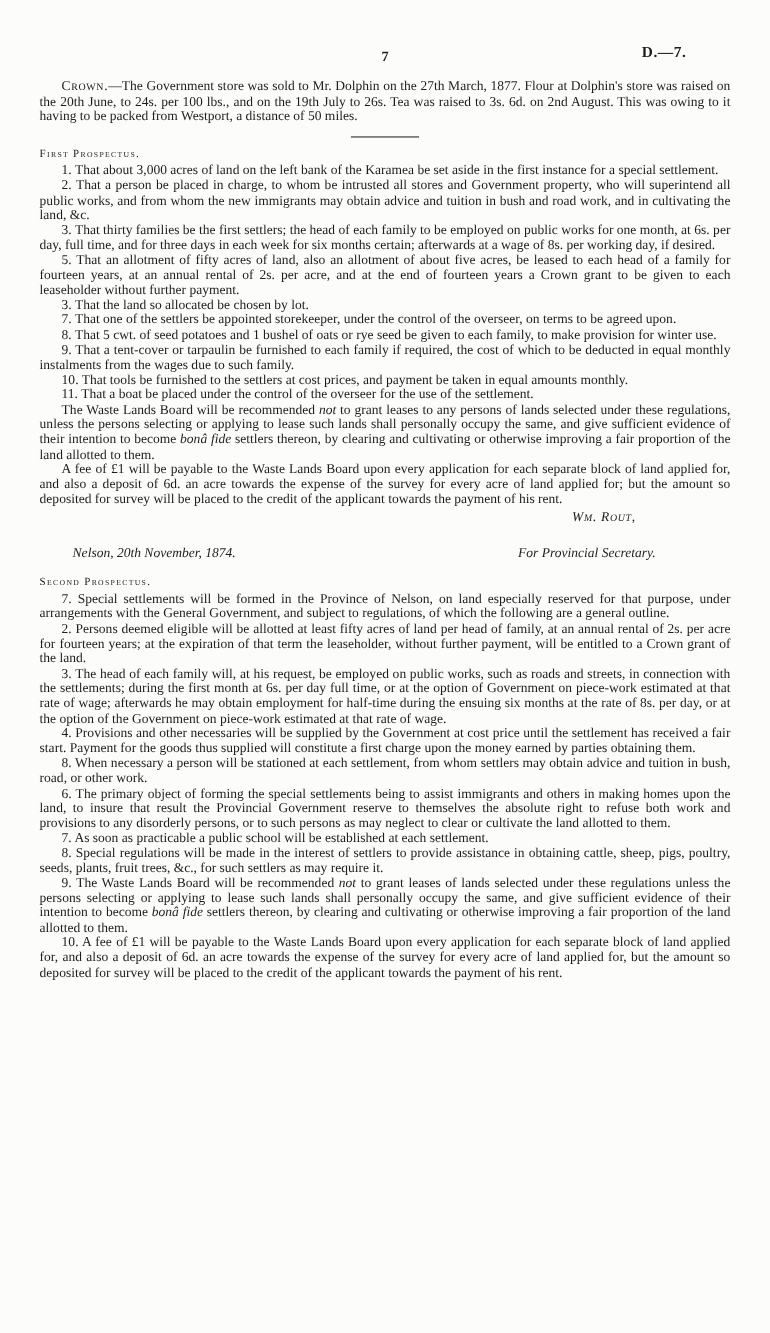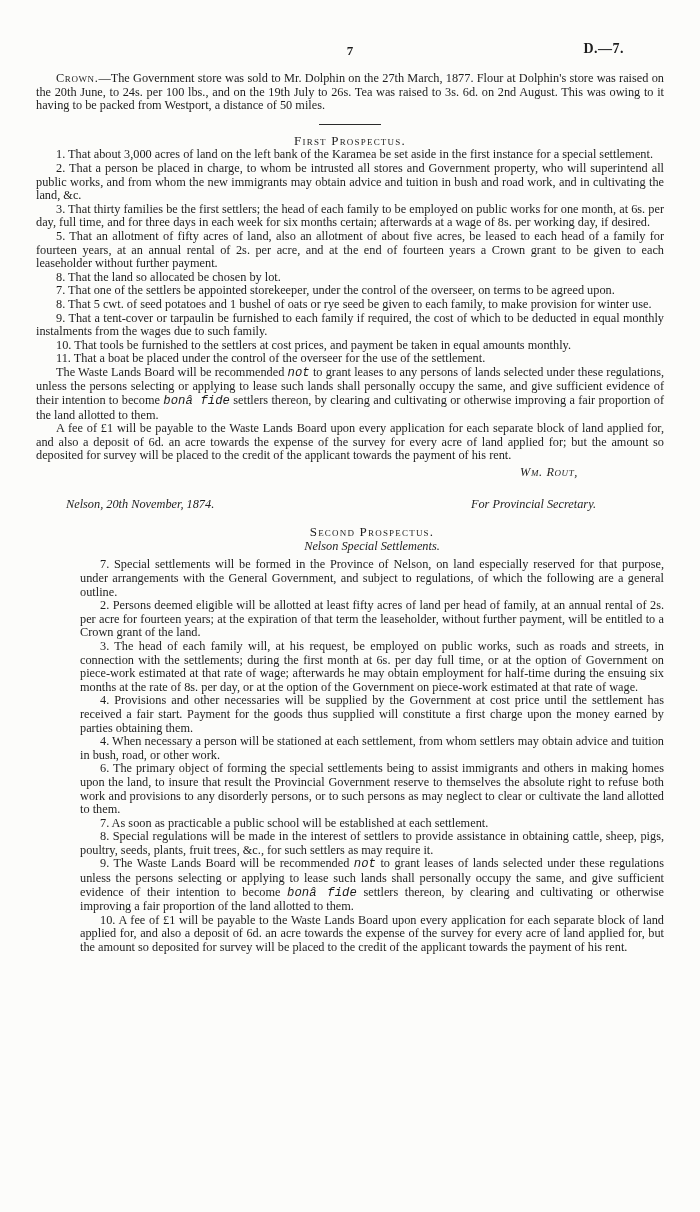--- a/index.html
+++ b/index.html
@@ -27,41 +27,41 @@
     font-weight: bold; font-size: 14px; letter-spacing: 0.5px;
   }
   .memo { text-align: justify; text-indent: 20px; }
   .smallcaps { font-variant: small-caps; letter-spacing: 0.6px; }
   .rule {
     width: 62px; height: 0;
     border-top: 1.2px solid #2a2a2a;
     margin: 11px auto 9px auto;
   }
   .heading {
-    text-align: center; font-weight: normal; font-size: 13px;
+    text-align: left; font-weight: normal; font-size: 10px;
     font-variant: small-caps; letter-spacing: 1.2px;
     margin: 4px 0 1px 0;
   }
   .subheading {
     text-align: center; font-weight: normal; font-style: italic;
     font-size: 12.3px; margin: 0 0 5px 0;
   }
   .para { text-align: justify; text-indent: 20px; }
-  .it { font-style: italic; font-family: Liberation Mono, monospace; }
+  .it { font-style: italic; }
   .sig { margin-top: 3px; margin-bottom: 14px; font-style: italic; }
   .sig-name {
     text-align: right; padding-right: 86px;
     font-variant: small-caps; letter-spacing: 0.6px;
   }
   .sig-row {
     display: flex; justify-content: space-between;
     padding-left: 30px; padding-right: 68px;
     margin-top: 18px;
   }
-  .prospectus + .prospectus { margin-top: 10px; margin-left: 44px; }
+  .prospectus + .prospectus { margin-top: 10px; }
 </style>
 </head>
 <body>
 
 <div class="page">
 
   <div class="pagehead">
     <div class="page-number">7</div>
     <div class="doc-ref">D.—7.</div>
   </div>
@@ -70,44 +70,43 @@
 
   <div class="rule"></div>
 
   <div>
       <section class="prospectus">
         <h2 class="heading">First Prospectus.</h2>
         <p class="para"><span>1. That about 3,000 acres of land on the left bank of the Karamea be set aside in the first instance for a special settlement.</span></p>
         <p class="para"><span>2. That a person be placed in charge, to whom be intrusted all stores and Government property, who will superintend all public works, and from whom the new immigrants may obtain advice and tuition in bush and road work, and in cultivating the land, &amp;c.</span></p>
         <p class="para"><span>3. That thirty families be the first settlers; the head of each family to be employed on public works for one month, at 6s. per day, full time, and for three days in each week for six months certain; afterwards at a wage of 8s. per working day, if desired.</span></p>
         <p class="para"><span>5. That an allotment of fifty acres of land, also an allotment of about five acres, be leased to each head of a family for fourteen years, at an annual rental of 2s. per acre, and at the end of fourteen years a Crown grant to be given to each leaseholder without further payment.</span></p>
-        <p class="para"><span>8. That the land so allocated be chosen by lot.</span></p>
+        <p class="para"><span>3. That the land so allocated be chosen by lot.</span></p>
         <p class="para"><span>7. That one of the settlers be appointed storekeeper, under the control of the overseer, on terms to be agreed upon.</span></p>
         <p class="para"><span>8. That 5 cwt. of seed potatoes and 1 bushel of oats or rye seed be given to each family, to make provision for winter use.</span></p>
         <p class="para"><span>9. That a tent-cover or tarpaulin be furnished to each family if required, the cost of which to be deducted in equal monthly instalments from the wages due to such family.</span></p>
         <p class="para"><span>10. That tools be furnished to the settlers at cost prices, and payment be taken in equal amounts monthly.</span></p>
         <p class="para"><span>11. That a boat be placed under the control of the overseer for the use of the settlement.</span></p>
         <p class="para"><span>The Waste Lands Board will be recommended </span><span class="it">not</span><span> to grant leases to any persons of lands selected under these regulations, unless the persons selecting or applying to lease such lands shall personally occupy the same, and give sufficient evidence of their intention to become </span><span class="it">bonâ fide</span><span> settlers thereon, by clearing and cultivating or otherwise improving a fair proportion of the land allotted to them.</span></p>
         <p class="para"><span>A fee of £1 will be payable to the Waste Lands Board upon every application for each separate block of land applied for, and also a deposit of 6d. an acre towards the expense of the survey for every acre of land applied for; but the amount so deposited for survey will be placed to the credit of the applicant towards the payment of his rent.</span></p>
         <div class="sig">
           <div class="sig-name">Wm. Rout,</div>
           <div class="sig-row">
             <div class="sig-date">Nelson, 20th November, 1874.</div>
             <div class="sig-title">For Provincial Secretary.</div>
           </div>
         </div>
       </section>
       <section class="prospectus">
         <h2 class="heading">Second Prospectus.</h2>
-        <h3 class="subheading">Nelson Special Settlements.</h3>
         <p class="para"><span>7. Special settlements will be formed in the Province of Nelson, on land especially reserved for that purpose, under arrangements with the General Government, and subject to regulations, of which the following are a general outline.</span></p>
         <p class="para"><span>2. Persons deemed eligible will be allotted at least fifty acres of land per head of family, at an annual rental of 2s. per acre for fourteen years; at the expiration of that term the leaseholder, without further payment, will be entitled to a Crown grant of the land.</span></p>
         <p class="para"><span>3. The head of each family will, at his request, be employed on public works, such as roads and streets, in connection with the settlements; during the first month at 6s. per day full time, or at the option of Government on piece-work estimated at that rate of wage; afterwards he may obtain employment for half-time during the ensuing six months at the rate of 8s. per day, or at the option of the Government on piece-work estimated at that rate of wage.</span></p>
         <p class="para"><span>4. Provisions and other necessaries will be supplied by the Government at cost price until the settlement has received a fair start.  Payment for the goods thus supplied will constitute a first charge upon the money earned by parties obtaining them.</span></p>
-        <p class="para"><span>4. When necessary a person will be stationed at each settlement, from whom settlers may obtain advice and tuition in bush, road, or other work.</span></p>
+        <p class="para"><span>8. When necessary a person will be stationed at each settlement, from whom settlers may obtain advice and tuition in bush, road, or other work.</span></p>
         <p class="para"><span>6. The primary object of forming the special settlements being to assist immigrants and others in making homes upon the land, to insure that result the Provincial Government reserve to themselves the absolute right to refuse both work and provisions to any disorderly persons, or to such persons as may neglect to clear or cultivate the land allotted to them.</span></p>
         <p class="para"><span>7. As soon as practicable a public school will be established at each settlement.</span></p>
         <p class="para"><span>8. Special regulations will be made in the interest of settlers to provide assistance in obtaining cattle, sheep, pigs, poultry, seeds, plants, fruit trees, &amp;c., for such settlers as may require it.</span></p>
         <p class="para"><span>9. The Waste Lands Board will be recommended </span><span class="it">not</span><span> to grant leases of lands selected under these regulations unless the persons selecting or applying to lease such lands shall personally occupy the same, and give sufficient evidence of their intention to become </span><span class="it">bonâ fide</span><span> settlers thereon, by clearing and cultivating or otherwise improving a fair proportion of the land allotted to them.</span></p>
         <p class="para"><span>10. A fee of £1 will be payable to the Waste Lands Board upon every application for each separate block of land applied for, and also a deposit of 6d. an acre towards the expense of the survey for every acre of land applied for, but the amount so deposited for survey will be placed to the credit of the applicant towards the payment of his rent.</span></p>
       </section>
     </div>
 
 </div>
 

